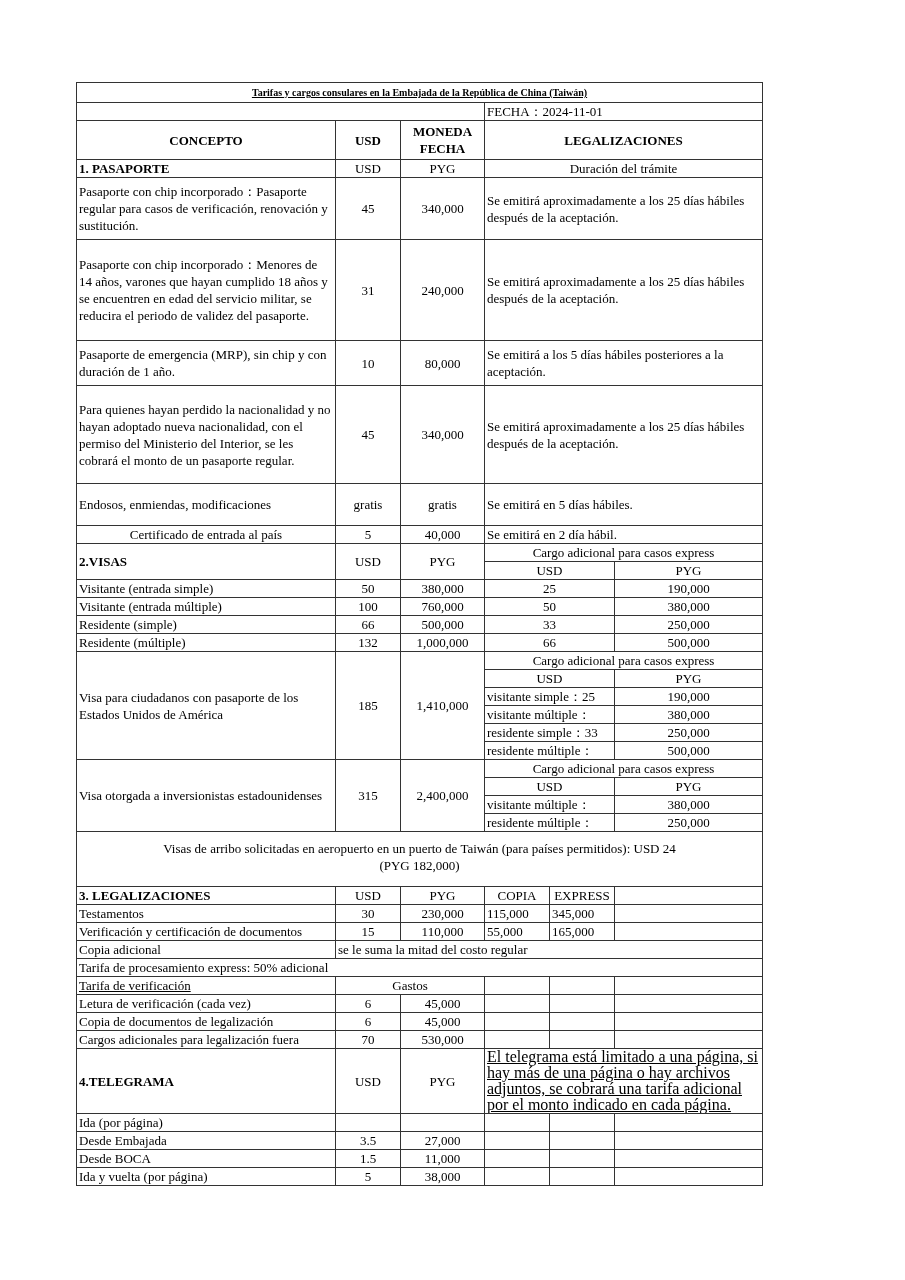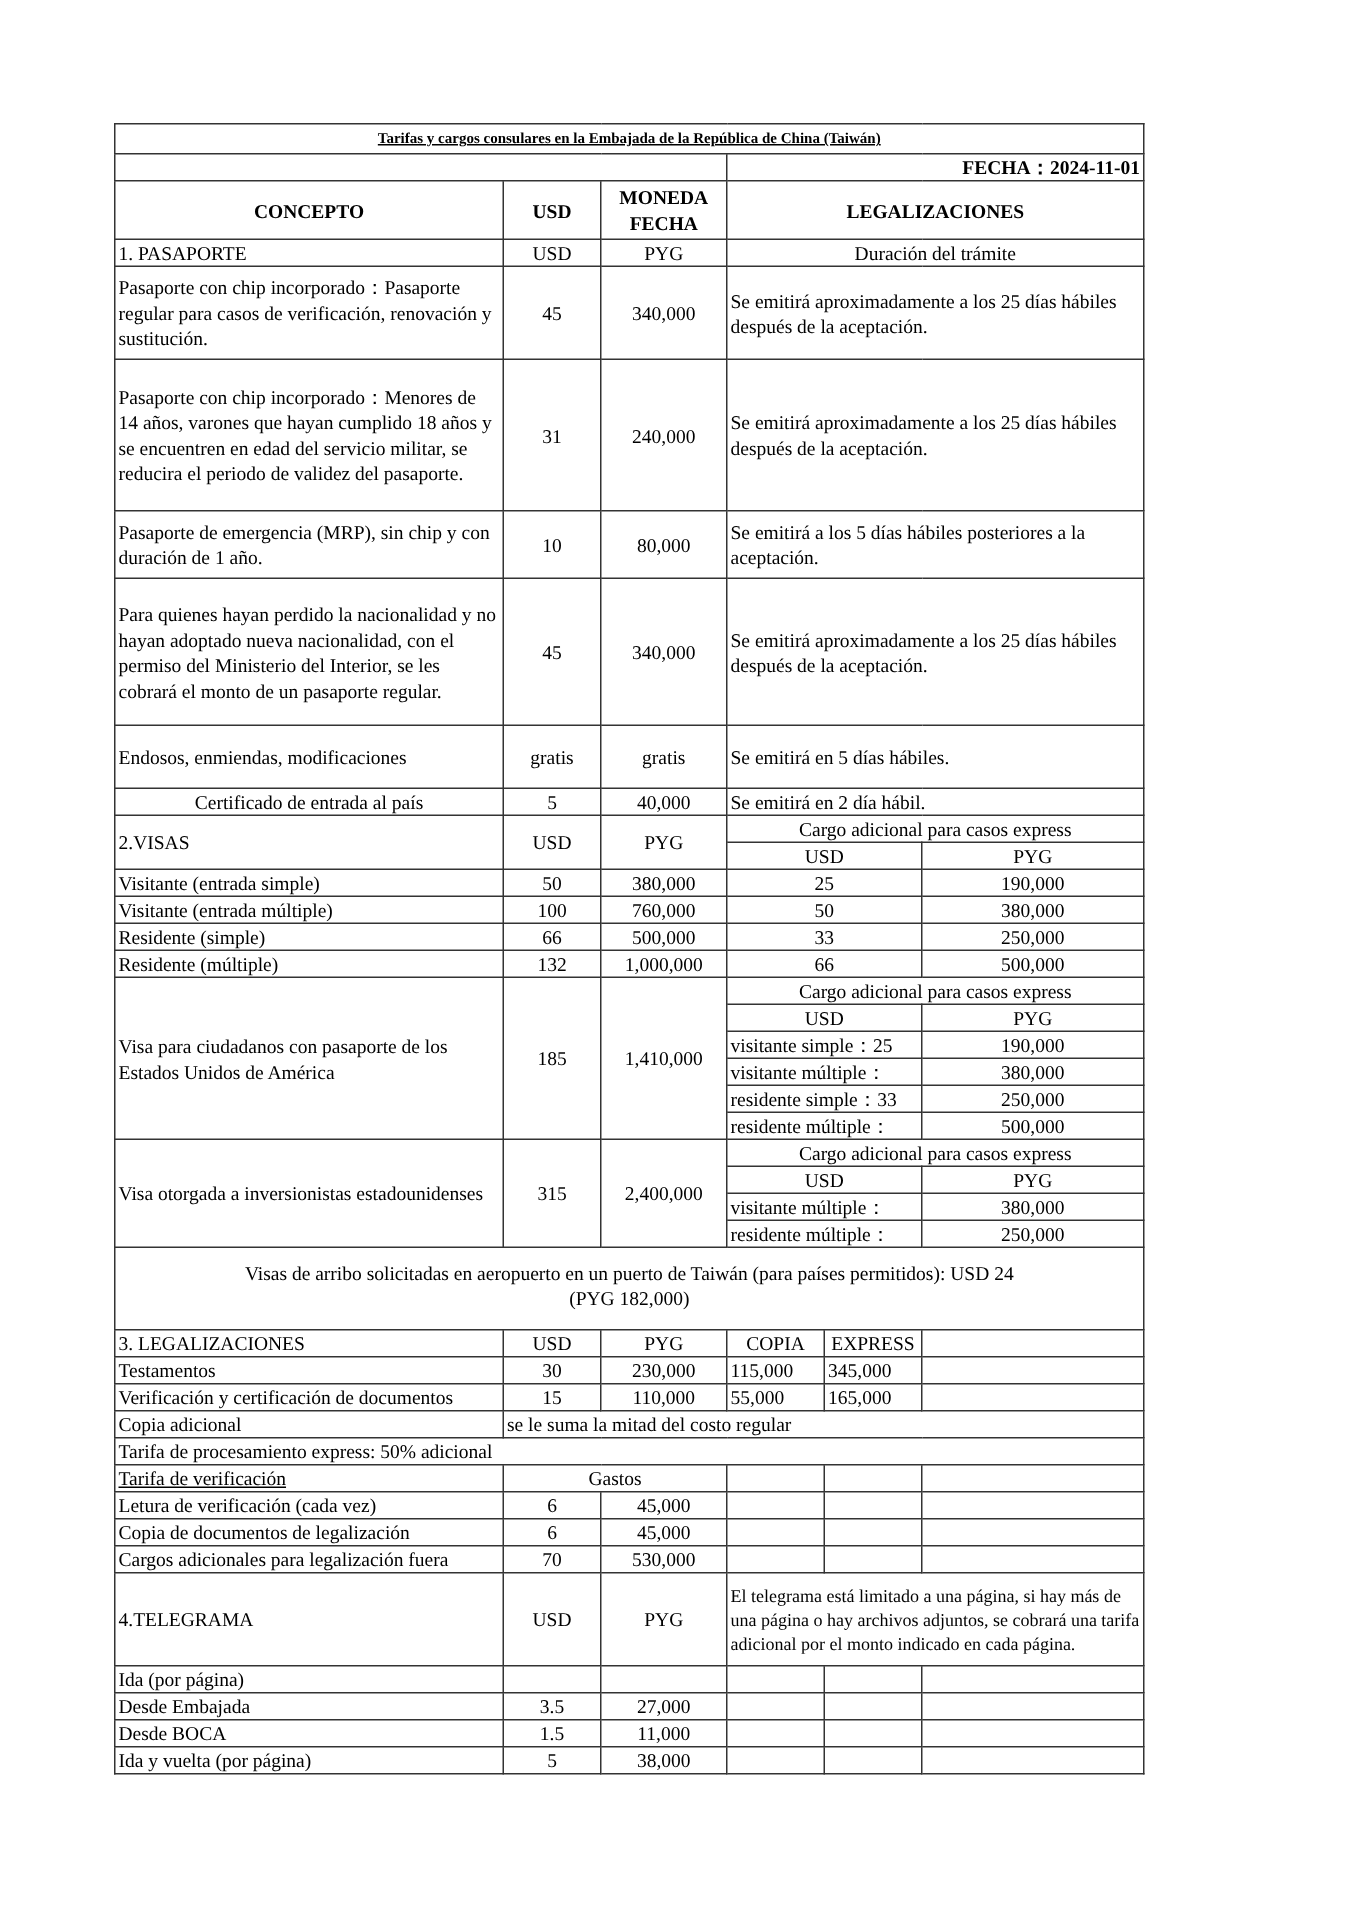--- a/index.html
+++ b/index.html
@@ -1,26 +1,26 @@
 <!DOCTYPE html>
 <html><head>
 <meta charset="utf-8">
 <style>
   html, body { margin:0; padding:0; background:#ffffff; }
   body { width:905px; height:1280px; position:relative; font-family:"Liberation Serif", "DejaVu Serif", serif; color:#000; }
   table.doc { position:absolute; left:76px; top:82px; width:686px; border-collapse:collapse; table-layout:fixed; font-size:13px; line-height:17px; }
   table.doc td { border:1px solid #333; padding:0 2px; vertical-align:middle; overflow:hidden; }
   .c { text-align:center; }
   .r { text-align:left; }
-  .b { font-weight:normal; }
+  .b { font-weight:bold; }
   .title { font-size:10px; font-weight:bold; text-decoration:underline; text-align:center; height:19px; }
-  .fecha { font-weight:bold; text-align:right; height:17px; }
+  .fecha { font-weight:normal; text-align:left; height:17px; }
   .hdr { font-weight:bold; text-align:center; }
   .u { text-decoration:underline; }
-  .small { font-size:12px; line-height:16px; }
+  .small { font-size:16px; line-height:16px;text-decoration:underline; }
   .thick-top td { border-top:2px solid #000; }
 </style>
 </head>
 <body>
 
 <table class="doc">
   <colgroup>
     <col style="width:259px">
     <col style="width:65px">
     <col style="width:84px">

